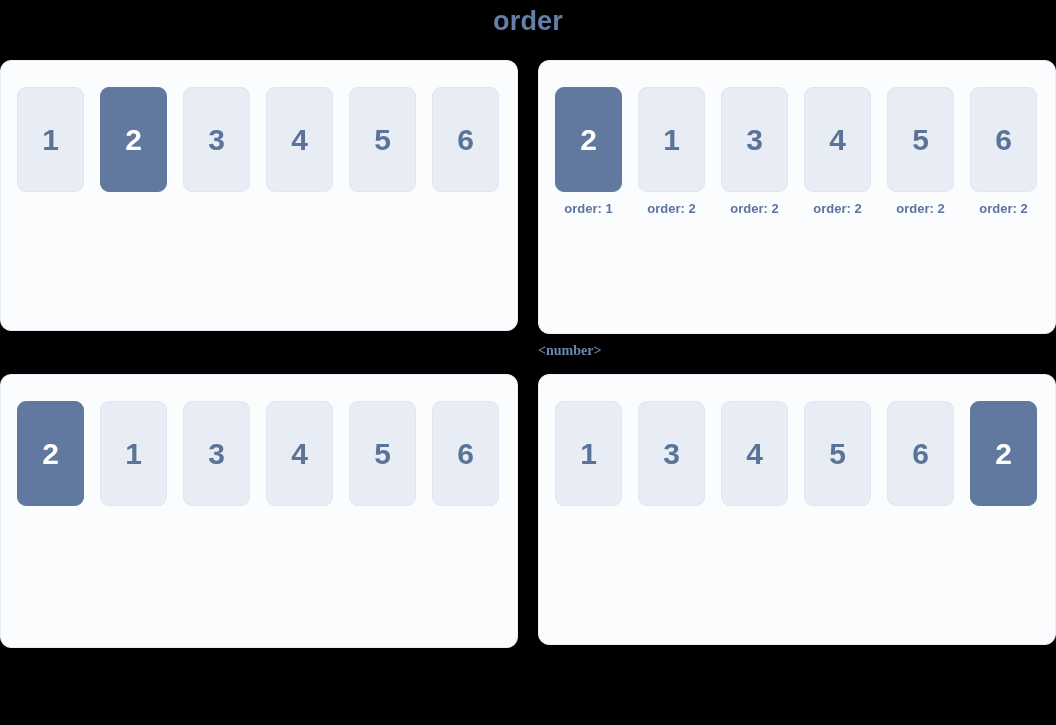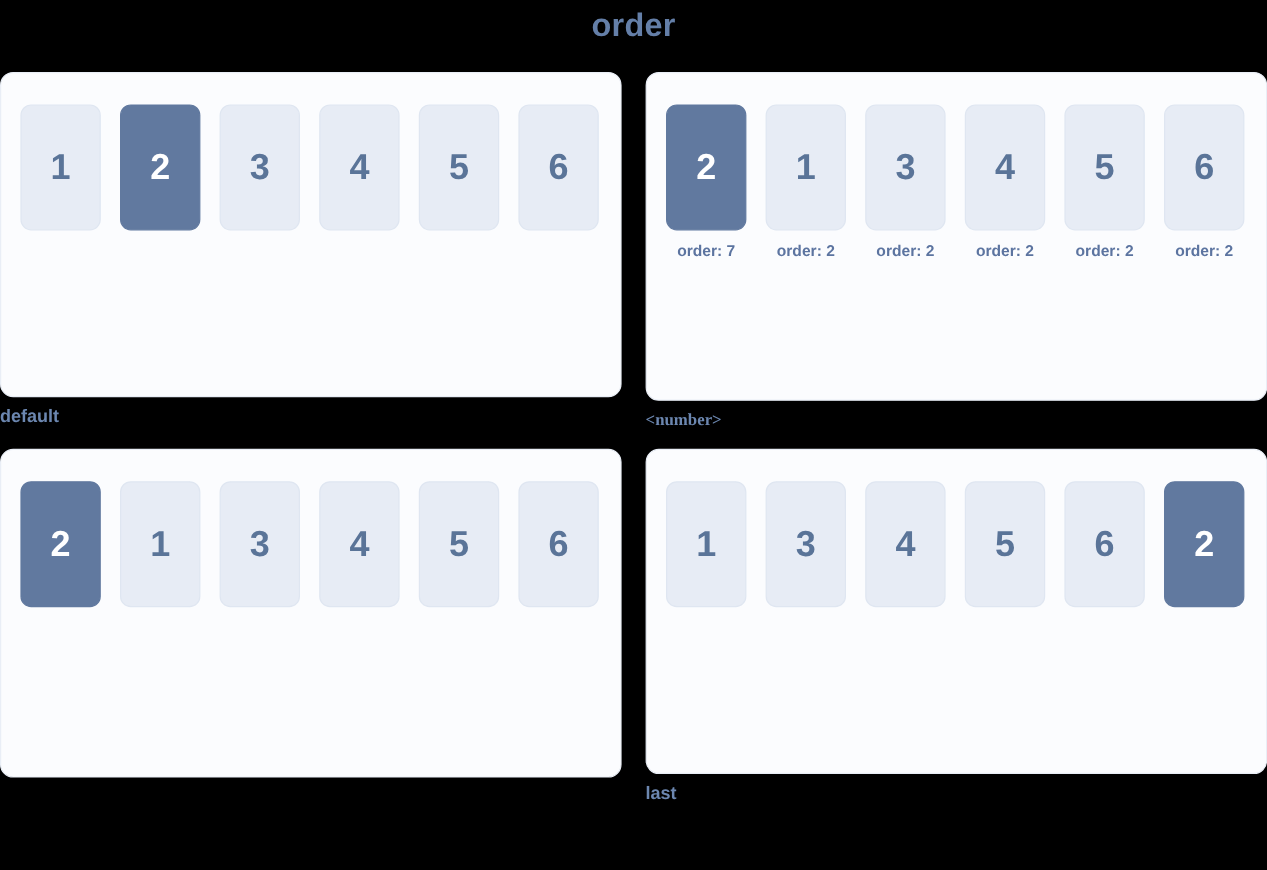--- a/index.html
+++ b/index.html
@@ -147,29 +147,28 @@
             <div class="card">4</div>
           </div>
           <div class="card-wrap">
             <div class="card">5</div>
           </div>
           <div class="card-wrap">
             <div class="card">6</div>
           </div>
         </div>
       </div>
-      <div class="panel-label">default</div>
     </div>
 
     <div class="demo-cell cell-right">
       <div class="panel tall">
         <div class="cards">
           <div class="card-wrap">
             <div class="card active">2</div>
-            <div class="card-note">order: 7</div>
+            <div class="card-note">order: 1</div>
           </div>
           <div class="card-wrap">
             <div class="card">1</div>
             <div class="card-note">order: 2</div>
           </div>
           <div class="card-wrap">
             <div class="card">3</div>
             <div class="card-note">order: 2</div>
           </div>
           <div class="card-wrap">
@@ -230,17 +229,16 @@
             <div class="card">5</div>
           </div>
           <div class="card-wrap">
             <div class="card">6</div>
           </div>
           <div class="card-wrap">
             <div class="card active">2</div>
           </div>
         </div>
       </div>
-      <div class="panel-label">last</div>
     </div>
 
   </div>
 </div>
 
 </body></html>

